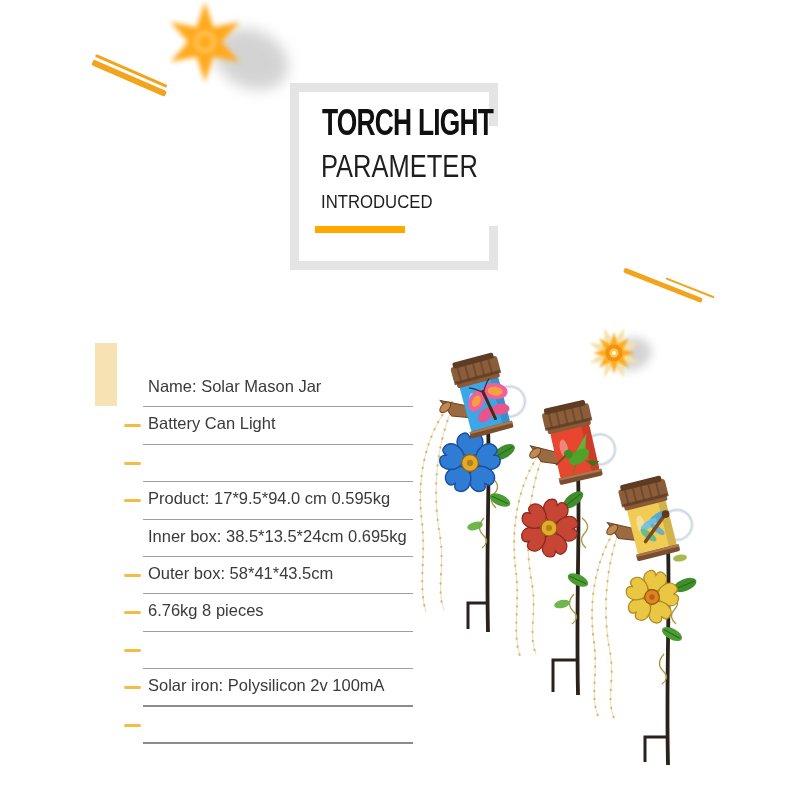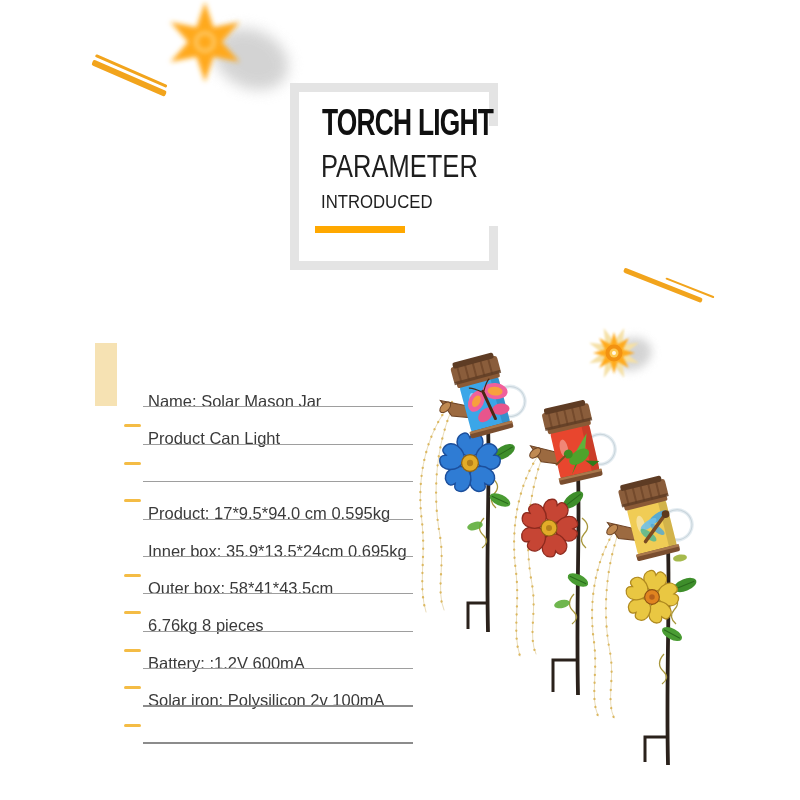--- a/index.html
+++ b/index.html
@@ -20,21 +20,21 @@
   .t3{position:absolute;left:22px;top:99px;font-size:19px;font-weight:400;
       transform:scaleX(.88);transform-origin:left top;color:#1e1e1e;white-space:nowrap;}
   .accent-bar{position:absolute;left:16px;top:134px;width:90px;height:7px;background:#FFA800;}
   
   .beige-bar{position:absolute;left:95px;top:343px;width:22px;height:63px;background:#F6E2B3;}
   .param-list{position:absolute;left:124px;top:370px;width:289px;}
   .param-row{position:relative;height:37.4px;}
   .param-row::after{content:'';position:absolute;left:19px;right:0;bottom:0;height:1px;background:#9E9E9E;}
   .param-row:nth-last-child(-n+2)::after{height:2px;background:#8c8c8c;}
   .dash{position:absolute;left:0;top:17px;width:17px;height:3px;background:#F4BC45;border-radius:2px;}
-  .param-text{position:absolute;left:24px;top:7px;font-size:16.5px;color:#3A3A3A;white-space:nowrap;margin-top:15px;}
+  .param-text{position:absolute;left:24px;top:7px;font-size:16.5px;color:#3A3A3A;white-space:nowrap;}
   
   svg.product{position:absolute;overflow:visible;}
 </style>
 </head>
 <body>
 
 <div class="page">
 
   <div class="sun-shadow" style="left:212px;top:30px;width:78px;height:58px;transform:rotate(25deg);"></div>
   <svg style="position:absolute;left:150px;top:-13px;overflow:visible" width="110" height="110" viewBox="0 0 110 110">
@@ -79,43 +79,42 @@
     <circle cx="32" cy="32" r="2" fill="#FFF8E8"></circle>
   </svg>
 
   <div class="beige-bar"></div>
   <div class="param-list" id="param-list">
       <div class="param-row no-dash">
         <span class="param-text">Name: Solar Mason Jar</span>
       </div>
       <div class="param-row">
         <span class="dash"></span>
-        <span class="param-text">Product Can Light</span>
+        <span class="param-text">Battery Can Light</span>
       </div>
       <div class="param-row">
         <span class="dash"></span>
       </div>
       <div class="param-row">
         <span class="dash"></span>
         <span class="param-text">Product: 17*9.5*94.0 cm 0.595kg</span>
       </div>
       <div class="param-row no-dash">
-        <span class="param-text">Inner box: 35.9*13.5*24cm 0.695kg</span>
+        <span class="param-text">Inner box: 38.5*13.5*24cm 0.695kg</span>
       </div>
       <div class="param-row">
         <span class="dash"></span>
         <span class="param-text">Outer box: 58*41*43.5cm</span>
       </div>
       <div class="param-row">
         <span class="dash"></span>
         <span class="param-text">6.76kg 8 pieces</span>
       </div>
       <div class="param-row">
         <span class="dash"></span>
-        <span class="param-text">Battery: :1.2V 600mA</span>
       </div>
       <div class="param-row">
         <span class="dash"></span>
         <span class="param-text">Solar iron: Polysilicon 2v 100mA</span>
       </div>
       <div class="param-row">
         <span class="dash"></span>
         <span class="param-text"></span>
       </div>
     </div>

